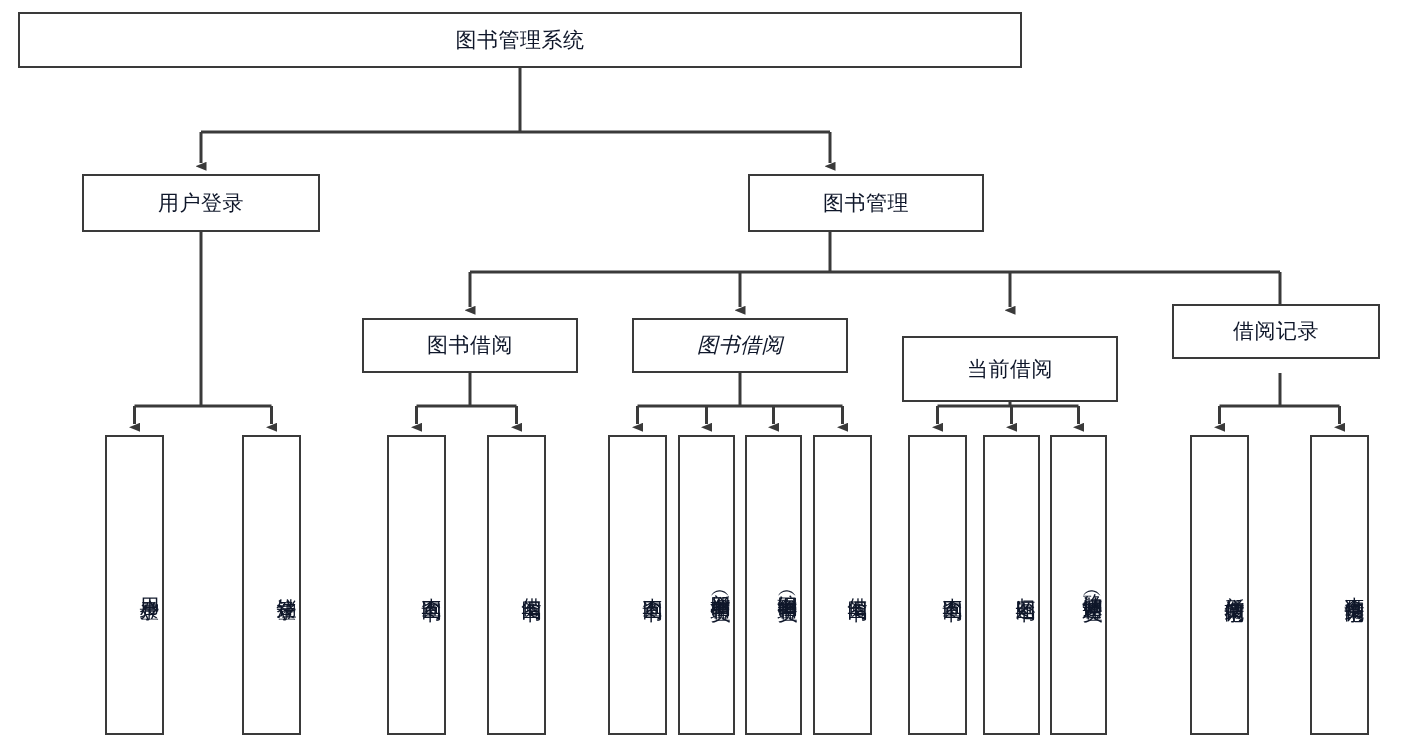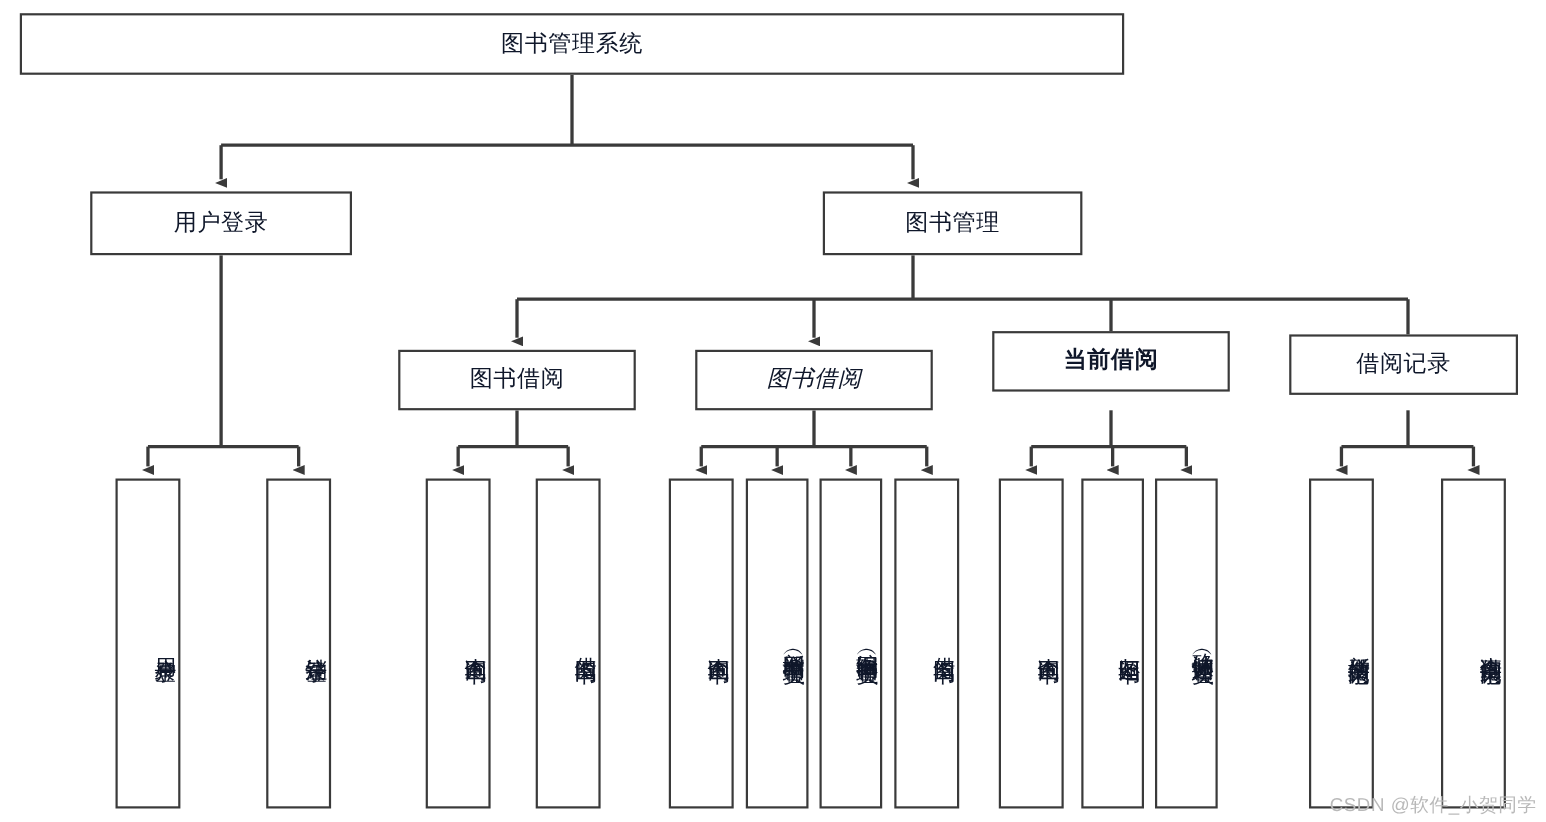--- a/index.html
+++ b/index.html
@@ -128,21 +128,21 @@
       </div>
       <div class="node horizontal" style="left: 712px; top: 174px; width: 236px; height: 58px; margin-left: 36px;">
         <span class="node-label">图书管理</span>
       </div>
       <div class="node horizontal" style="left: 362px; top: 318px; width: 216px; height: 55px;">
         <span class="node-label">图书借阅</span>
       </div>
       <div class="node horizontal" style="left: 632px; top: 318px; width: 216px; height: 55px; font-style: italic;">
         <span class="node-label">图书借阅</span>
       </div>
-      <div class="node horizontal" style="left: 902px; top: 301px; width: 216px; height: 55px; font-weight: bold;">
+      <div class="node horizontal" style="left: 902px; top: 336px; width: 216px; height: 66px;">
         <span class="node-label">当前借阅</span>
       </div>
       <div class="node horizontal" style="left: 1172px; top: 304px; width: 208px; height: 55px;">
         <span class="node-label">借阅记录</span>
       </div>
       <div class="node vertical" style="left: 105px; top: 435px; width: 59px; height: 300px;">
         <span class="node-label">用户登录</span>
       </div>
       <div class="node vertical" style="left: 242px; top: 435px; width: 59px; height: 300px;">
         <span class="node-label">注销登录</span>
@@ -175,14 +175,13 @@
         <span class="node-label">确认归还（管理员）</span>
       </div>
       <div class="node vertical" style="left: 1190px; top: 435px; width: 59px; height: 300px;">
         <span class="node-label">新增借阅记录</span>
       </div>
       <div class="node vertical" style="left: 1310px; top: 435px; width: 59px; height: 300px;">
         <span class="node-label">查询借阅记录</span>
       </div>
     </div>
 
-  <div id="watermark">CSDN @软件_小贺同学</div>
 </div>
 
 </body></html>

